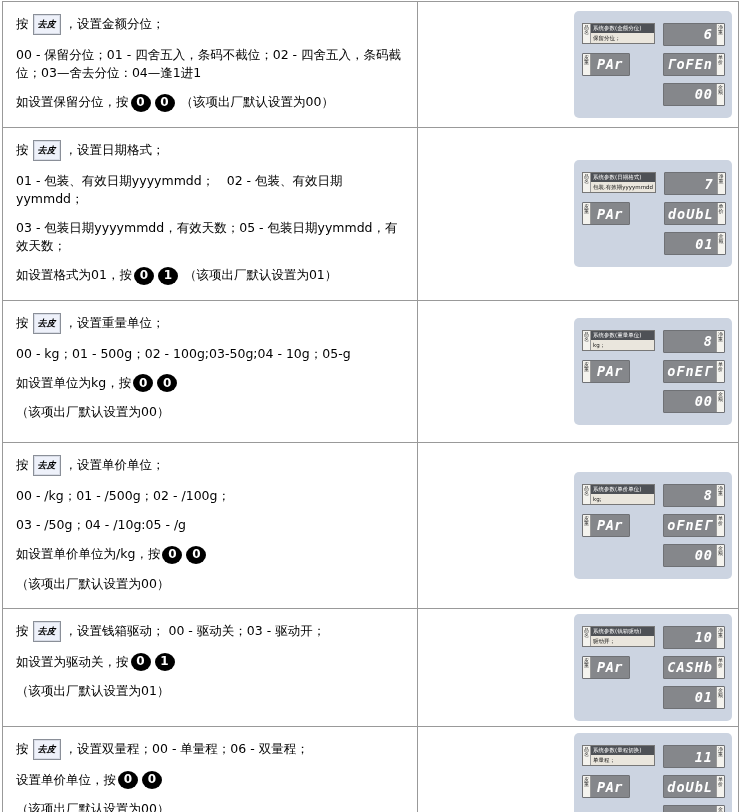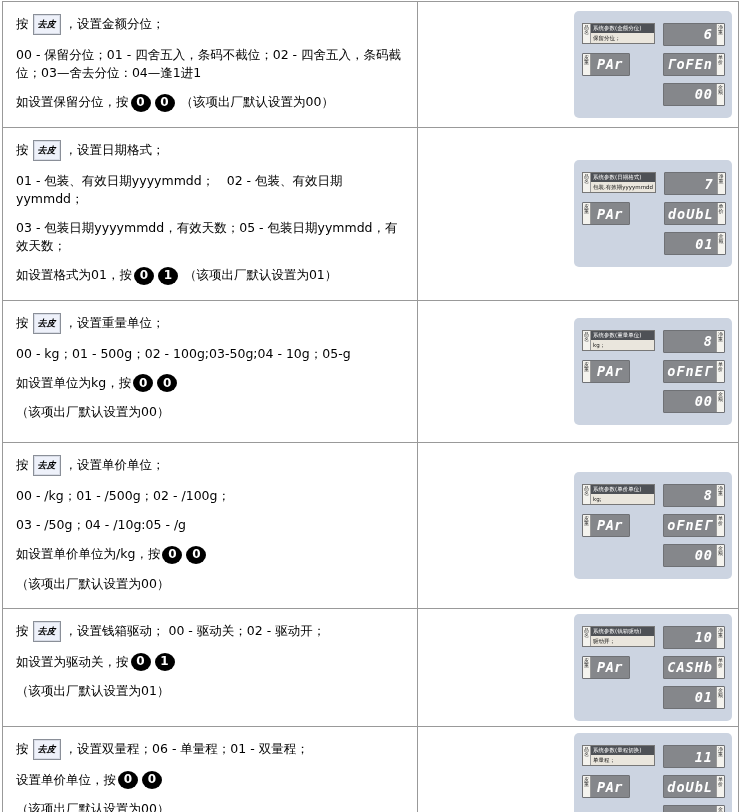--- a/index.html
+++ b/index.html
@@ -248,21 +248,21 @@
               <div class="led-text">00</div>
               <div class="side-tag">金额</div>
             </div>
         </div>
       </div>
     </div>
   </div>
 
   <div class="row">
     <div class="cell-left">
-      <p><span>按</span><span class="tare-btn">去皮</span><span>，设置钱箱驱动； 00 - 驱动关；02 - 驱动开；</span></p>
+      <p><span>按</span><span class="tare-btn">去皮</span><span>，设置钱箱驱动； 00 - 驱动关；03 - 驱动开；</span></p>
       <p><span>如设置为驱动关，按</span><span class="key">0</span><span class="key">1</span></p>
       <p>（该项出厂默认设置为01）</p>
     </div>
     <div class="cell-right">
       <div class="panel">
         <div class="p-left">
           <div class="label-box">
             <div class="side-tag">品名</div>
             <div class="label-lines">
                 <div class="label-l1">系统参数(钱箱驱动)</div>
@@ -287,21 +287,21 @@
               <div class="led-text">01</div>
               <div class="side-tag">金额</div>
             </div>
         </div>
       </div>
     </div>
   </div>
 
   <div class="row">
     <div class="cell-left">
-      <p><span>按</span><span class="tare-btn">去皮</span><span>，设置双量程；06 - 单量程；01 - 双量程；</span></p>
+      <p><span>按</span><span class="tare-btn">去皮</span><span>，设置双量程；00 - 单量程；06 - 双量程；</span></p>
       <p><span>设置单价单位，按</span><span class="key">0</span><span class="key">0</span></p>
       <p>（该项出厂默认设置为00）</p>
     </div>
     <div class="cell-right">
       <div class="panel">
         <div class="p-left">
           <div class="label-box">
             <div class="side-tag">品名</div>
             <div class="label-lines">
                 <div class="label-l1">系统参数(量程切换)</div>

